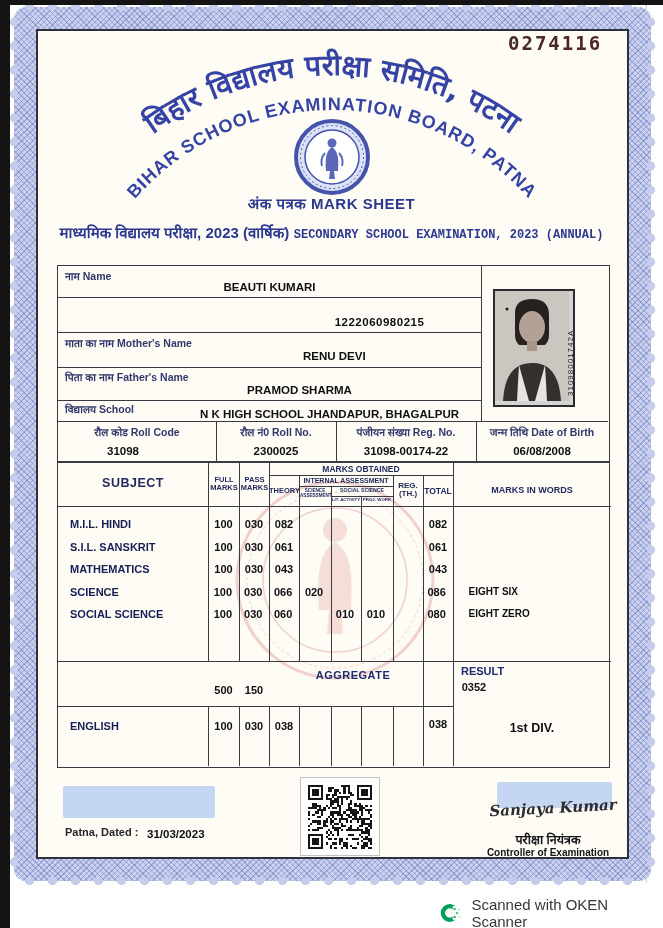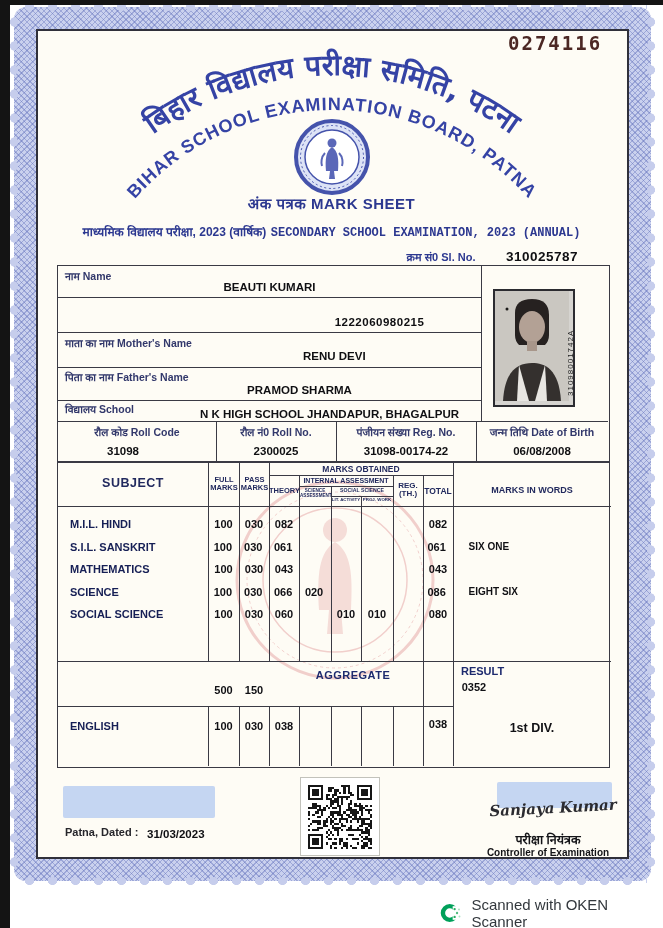--- a/index.html
+++ b/index.html
@@ -30,21 +30,21 @@
   .val{color:#0f0f12;font-weight:bold;}
 
   
   .serial{left:508px;top:32px;font-family:"DejaVu Sans Mono","Liberation Mono",monospace;
           font-size:19px;font-weight:600;letter-spacing:2px;color:#4c2824;z-index:5;}
 
   
   .arc-svg{left:66px;top:44px;z-index:4;}
   .marksheet-title{left:0;top:193px;width:663px;text-align:center;font-size:15px;font-weight:bold;color:#2c3890;z-index:4;letter-spacing:.5px;}
   .exam-line{left:0;top:222px;width:663px;text-align:center;z-index:4;font-weight:bold;color:#2c3890;}
-  .exam-line .hi{font-size:12px;}
+  .exam-line .hi{font-size:15px;}
   .exam-line .en{font-size:12px;color:#2c3890;font-family:Liberation Mono, monospace;}
   .slno{left:0;top:247px;width:578px;text-align:right;z-index:4;}
   .slno .l{font-size:11px;font-weight:bold;color:#2c3890;}
   .slno .v{font-size:13.5px;font-weight:bold;color:#0f0f12;margin-left:26px;letter-spacing:.5px;}
 
   
   .infobox{left:57px;top:265px;width:553px;height:197px;border:1.5px solid #3a3a44;box-sizing:border-box;z-index:6;}
   .hline{position:absolute;background:#3a3a44;height:1px;}
   .vline{position:absolute;background:#3a3a44;width:1px;}
   .cell-label{position:absolute;font-size:10.5px;}
@@ -127,24 +127,20 @@
   <div class="abs marksheet-title">
     <span>अंक पत्रक</span>
     <span>MARK SHEET</span>
   </div>
 
   <div class="abs exam-line">
     <span class="hi">माध्यमिक विद्यालय परीक्षा, 2023 (वार्षिक)</span>
     <span class="en">SECONDARY SCHOOL EXAMINATION, 2023 (ANNUAL)</span>
   </div>
 
-  <div class="abs slno">
-    <span class="l">क्रम सं0 Sl. No.</span>
-    <span class="v">310025787</span>
-  </div>
 
   <div class="abs infobox">
     <div class="hline" style="left:0;top:31px;width:423px;"></div>
     <div class="hline" style="left:0;top:66px;width:423px;"></div>
     <div class="hline" style="left:0;top:101px;width:423px;"></div>
     <div class="hline" style="left:0;top:134px;width:423px;"></div>
     <div class="hline" style="left:0;top:155px;width:550px;"></div>
     <div class="vline" style="left:423px;top:0;height:155px;"></div>
 
     <div class="cell-label lbl" style="left:7px;top:3px;">नाम Name</div>
@@ -251,21 +247,20 @@
     <div class="mrow" style="top:72.5px;">
       <div class="mcell c-sub">S.I.L. SANSKRIT</div>
       <div class="mcell c-full">100</div>
       <div class="mcell c-pass">030</div>
       <div class="mcell c-theory">061</div>
       <div class="mcell c-sci"></div>
       <div class="mcell c-lit"></div>
       <div class="mcell c-proj"></div>
       <div class="mcell c-reg"></div>
       <div class="mcell c-total">061</div>
-      <div class="mcell c-words">SIX ONE</div>
     </div>
     <div class="mrow" style="top:95px;">
       <div class="mcell c-sub">MATHEMATICS</div>
       <div class="mcell c-full">100</div>
       <div class="mcell c-pass">030</div>
       <div class="mcell c-theory">043</div>
       <div class="mcell c-sci"></div>
       <div class="mcell c-lit"></div>
       <div class="mcell c-proj"></div>
       <div class="mcell c-reg"></div>
@@ -286,20 +281,21 @@
     <div class="mrow" style="top:140px;">
       <div class="mcell c-sub">SOCIAL SCIENCE</div>
       <div class="mcell c-full">100</div>
       <div class="mcell c-pass">030</div>
       <div class="mcell c-theory">060</div>
       <div class="mcell c-sci"></div>
       <div class="mcell c-lit">010</div>
       <div class="mcell c-proj">010</div>
       <div class="mcell c-reg"></div>
       <div class="mcell c-total">080</div>
+      <div class="mcell c-words">EIGHT ZERO</div>
     </div>
 
     <div class="agg-txt" style="left:210px;top:206px;width:170px;color:#1d2a6e;letter-spacing:.5px;">AGGREGATE</div>
     <div class="agg-txt" style="left:150px;top:221px;width:31px;">500</div>
     <div class="agg-txt" style="left:181px;top:221px;width:30px;">150</div>
     <div class="agg-txt" style="left:365px;top:218px;width:30px;padding-left:36px;">0352</div>
     <div class="agg-txt" style="left:403px;top:202px;text-align:left;color:#1d2a6e;">RESULT</div>
 
     <div class="agg-txt" style="left:12px;top:257px;text-align:left;color:#161f55;">ENGLISH</div>
     <div class="agg-txt" style="left:150px;top:257px;width:31px;">100</div>

